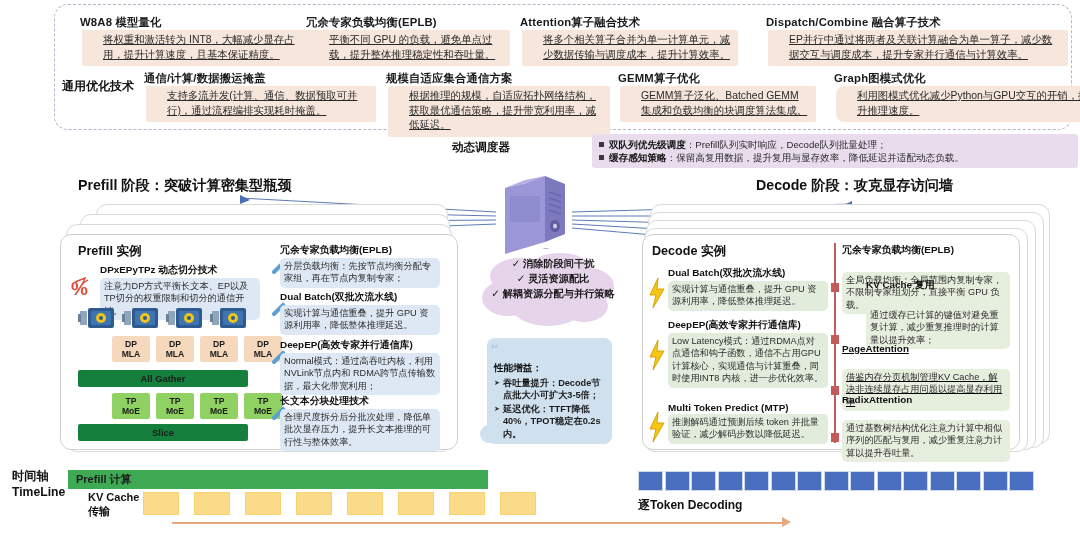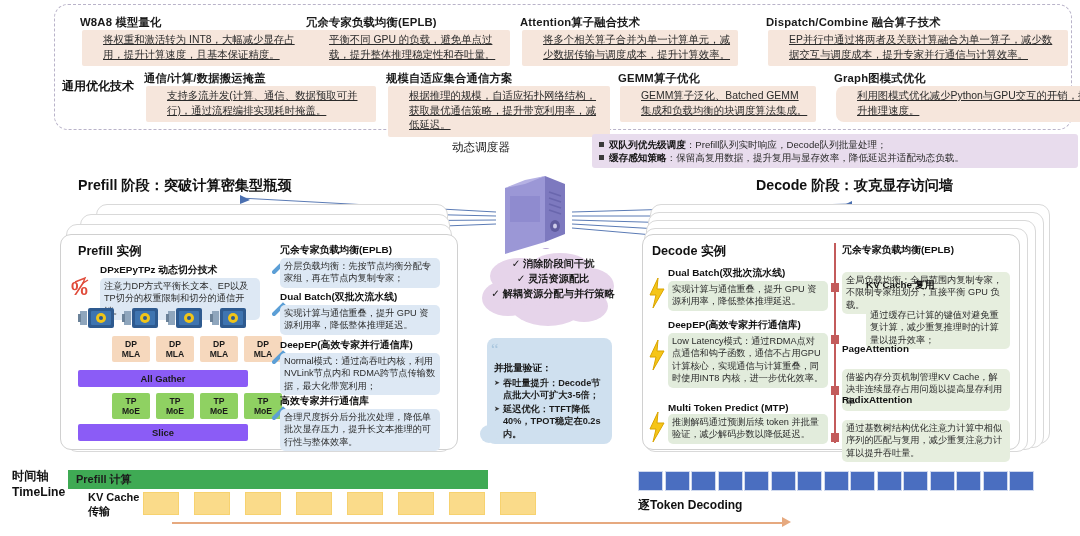--- a/index.html
+++ b/index.html
@@ -27,21 +27,21 @@
     text-decoration: underline;
   }
   .side-label {
     position: absolute; font-weight: bold; font-size: 12px; color: #111;
     white-space: nowrap;
   }
 
   
   .sched-label {
     position: absolute; left: 452px; top: 140px;
-    font-weight: normal; font-size: 11.6px; color: #111;
+    font-weight: bold; font-size: 11.6px; color: #111;
   }
   .sched-note {
     position: absolute; left: 592px; top: 134px; width: 486px; height: 34px;
     background: #e8dced; border-radius: 3px; padding: 4px 7px;
   }
   .sched-line {
     font-size: 9.6px; color: #2a2a2a; line-height: 13.2px; white-space: nowrap;
   }
   .sched-line b { color: #111; }
   .bullet-sq {
@@ -99,21 +99,21 @@
   .chip-row { position: absolute; display: flex; gap: 6px; padding-left: 34px; }
   .chip {
     width: 38px; height: 26px; border-radius: 2px;
     display: flex; flex-direction: column; align-items: center;
     justify-content: center; font-size: 8.6px; font-weight: bold; color: #1a1a1a;
     line-height: 10.5px;
   }
   .chip.dp  { background: #f6d8bd; }
   .chip.tp  { background: #8fd162; }
   .wide-bar {
-    position: absolute; height: 17px; background: #8b5cf6; border-radius: 2px;
+    position: absolute; height: 17px; background: #15803d; border-radius: 2px;
     display: flex; align-items: center; justify-content: center;
     font-size: 9.4px; font-weight: bold; color: #1a1a1a;
   }
 
   
   .cloud { position: absolute; left: 480px; top: 248px; width: 140px; height: 84px; }
   .cloud-text {
     position: absolute; left: 489px; top: 256px; width: 128px;
     text-align: center; font-size: 10.2px; font-weight: bold; color: #1a1a1a;
     line-height: 15px;
@@ -388,21 +388,21 @@
 </div>
 
 <svg class="chev" style="left:272px; top:404px;" viewBox="0 0 22 30">
   <path d="M2 14 L11 5 L20 14" stroke="#5c9fd6" stroke-width="4" fill="none" stroke-linecap="round"></path>
   <g fill="#8cc63f">
         <rect x="9" y="18" width="4" height="3"></rect>
         <rect x="9" y="23" width="4" height="3"></rect>
       </g>
 </svg>
 <div class="feat" style="left:280px; top:394px; width:160px;">
-  <div class="feat-h">高效专家并行通信库</div>
+  <div class="feat-h">长文本分块处理技术</div>
   <div class="feat-b b-blue">合理尺度拆分后分批次处理，降低单批次显存压力，提升长文本推理的可行性与整体效率。</div>
 </div>
 
 <svg class="cloud" viewBox="0 0 140 84">
   <g fill="#e6d4ea">
     <ellipse cx="40" cy="28" rx="30" ry="18"></ellipse>
     <ellipse cx="80" cy="22" rx="32" ry="17"></ellipse>
     <ellipse cx="108" cy="38" rx="26" ry="18"></ellipse>
     <ellipse cx="28" cy="50" rx="26" ry="18"></ellipse>
     <ellipse cx="68" cy="56" rx="38" ry="22"></ellipse>
@@ -411,21 +411,21 @@
   </g>
   <circle cx="66" cy="-6" r="7" fill="#b8a6d4"></circle>
 </svg>
 <div class="cloud-text">
   <div>✓ <span>消除阶段间干扰</span></div>
   <div>✓ <span>灵活资源配比</span></div>
   <div>✓ <span>解耦资源分配与并行策略</span></div>
 </div>
 
 <div class="gains">
-  <div class="gains-h">并批量验证：</div>
+  <div class="gains-h">性能增益：</div>
   <div class="gains-li">吞吐量提升：Decode节点批大小可扩大3-5倍；</div>
   <div class="gains-li">延迟优化：TTFT降低40%，TPOT稳定在0.2s内。</div>
 </div>
 <svg style="position:absolute; left:491px; top:340px; width:22px; height:18px;">
   <text x="0" y="15" font-size="17" fill="#a9c6de" font-family="'Liberation Serif',serif">“</text>
 </svg>
 <svg style="position:absolute; left:478px; top:424px; width:22px; height:20px;">
   <circle cx="11" cy="10" r="9" fill="#cfe0ef"></circle>
 </svg>
 
@@ -470,21 +470,21 @@
   <rect x="1" y="190" width="8" height="9" fill="#c35b5b"></rect>
 </svg>
 <div class="feat" style="left:842px; top:243px; width:168px;">
   <div class="feat-h">冗余专家负载均衡(EPLB)</div>
   <div class="feat-b b-mint">全局负载均衡：全局范围内复制专家，不限制专家组划分，直接平衡 GPU 负载。</div>
 </div>
 <div class="feat" style="left:842px; top:278px; width:168px;padding-left:24px;">
   <div class="feat-h">KV Cache 复用</div>
   <div class="feat-b b-mint">通过缓存已计算的键值对避免重复计算，减少重复推理时的计算量以提升效率；</div>
 </div>
-<div class="feat" style="left:842px; top:343px; width:168px;">
+<div class="feat" style="left:842px; top:343px; width:168px;text-decoration:underline;">
   <div class="feat-h">PageAttention</div>
   <div class="feat-b b-mint">借鉴内存分页机制管理KV Cache，解决非连续显存占用问题以提高显存利用率</div>
 </div>
 <div class="feat" style="left:842px; top:394px; width:168px;">
   <div class="feat-h">RadixAttention</div>
   <div class="feat-b b-mint">通过基数树结构优化注意力计算中相似序列的匹配与复用，减少重复注意力计算以提升吞吐量。</div>
 </div>
 
 <div class="tl-label">
   <div>时间轴</div>

